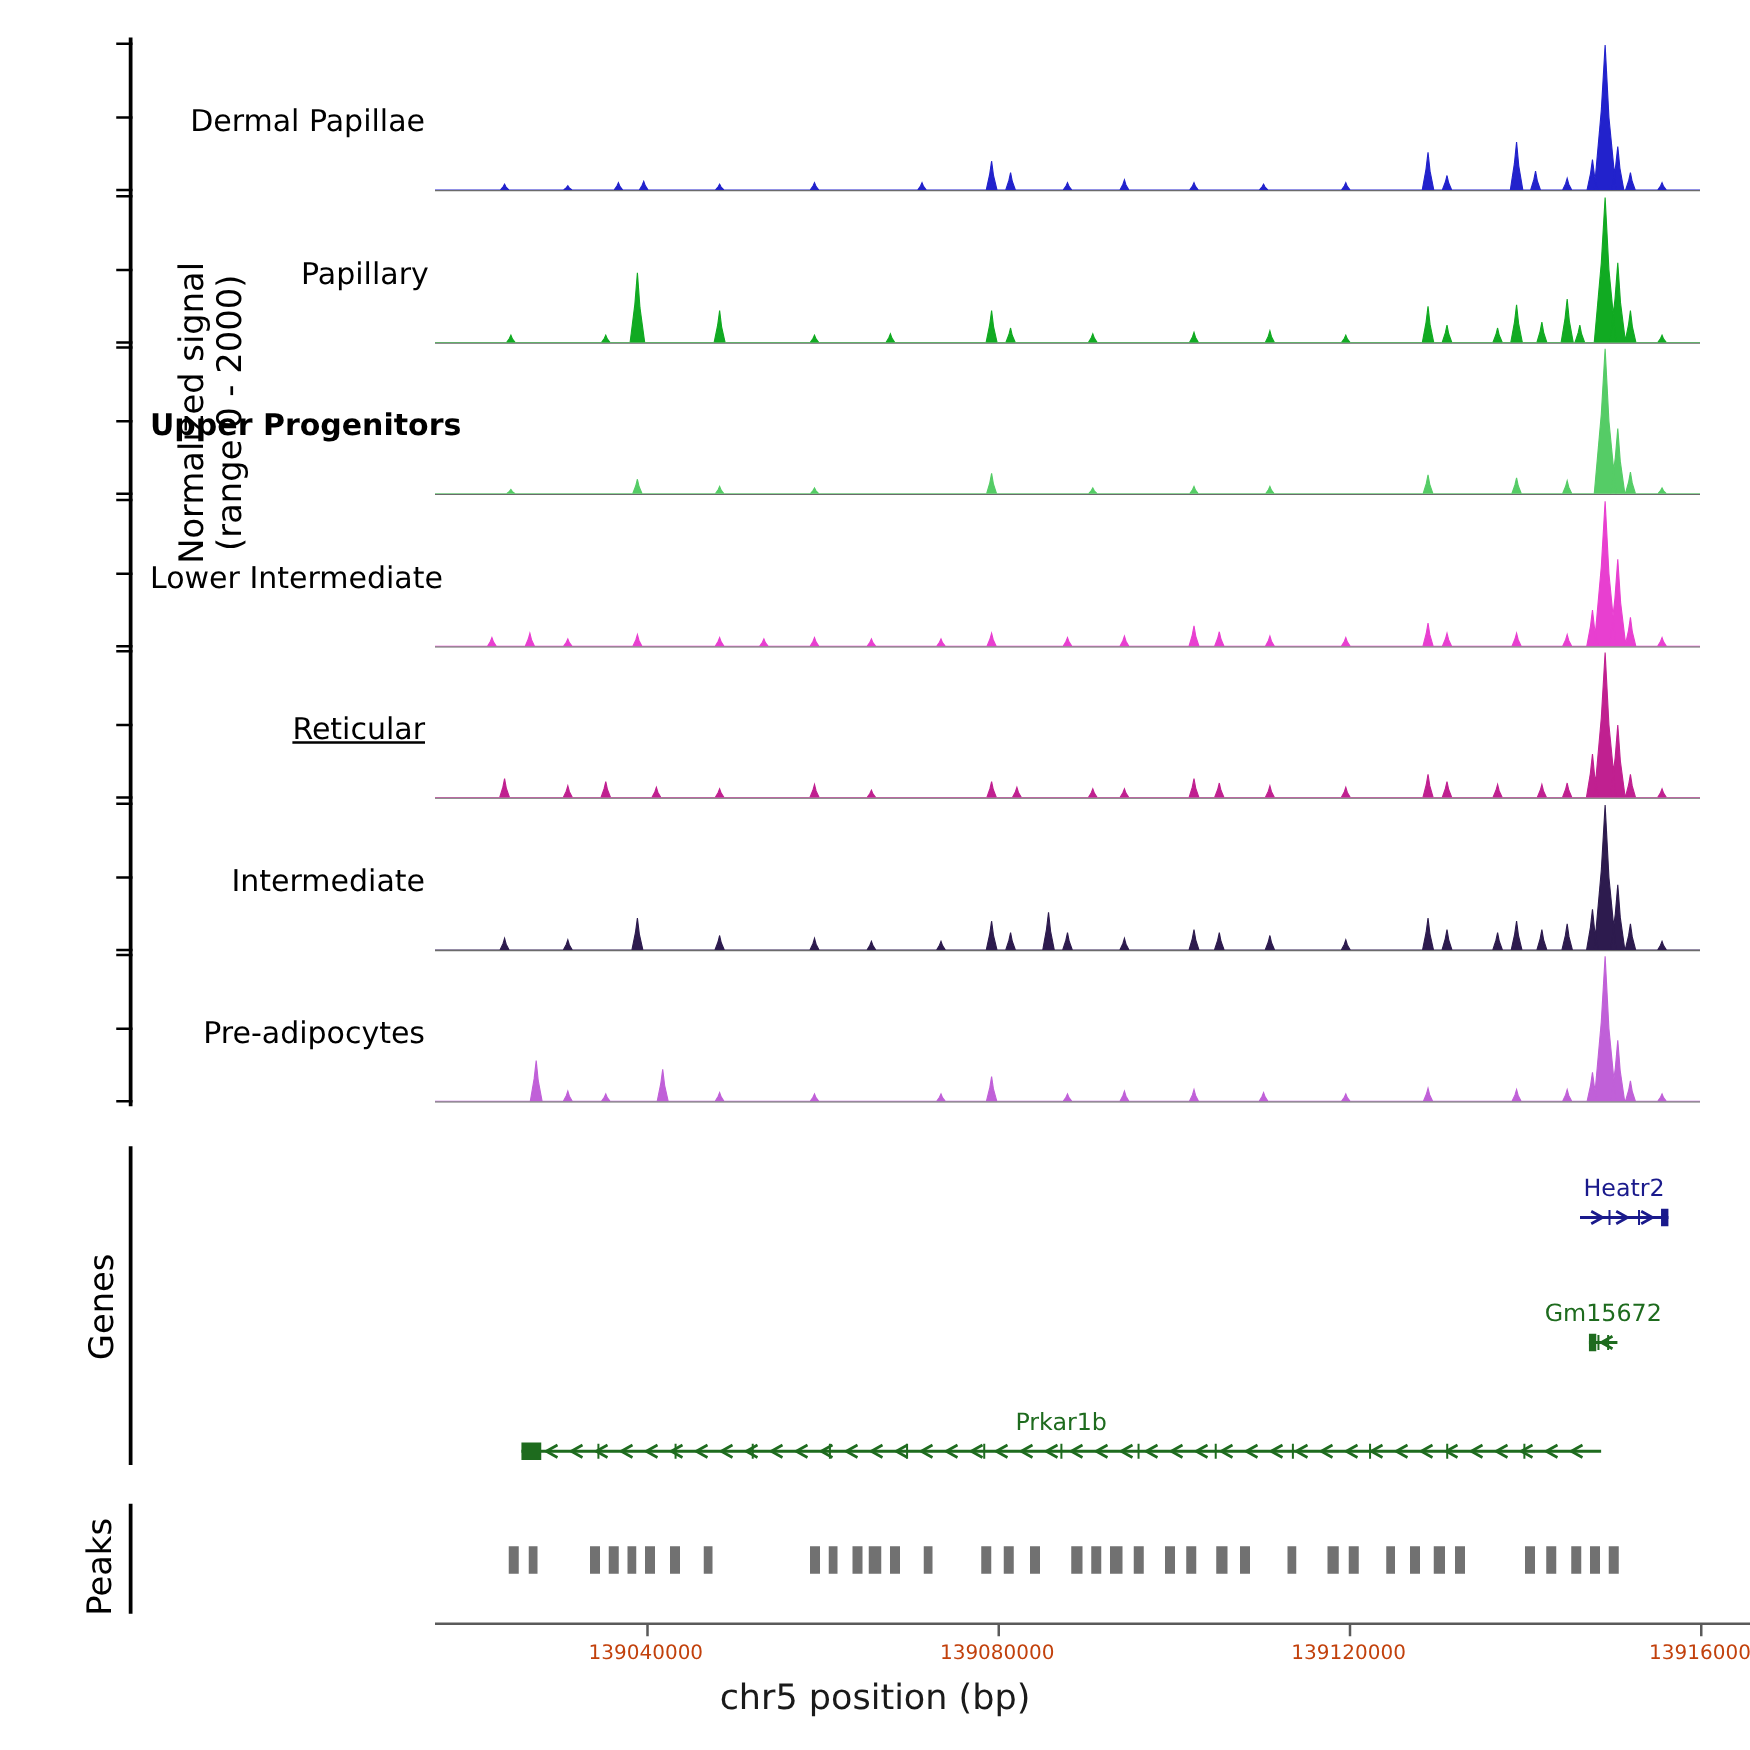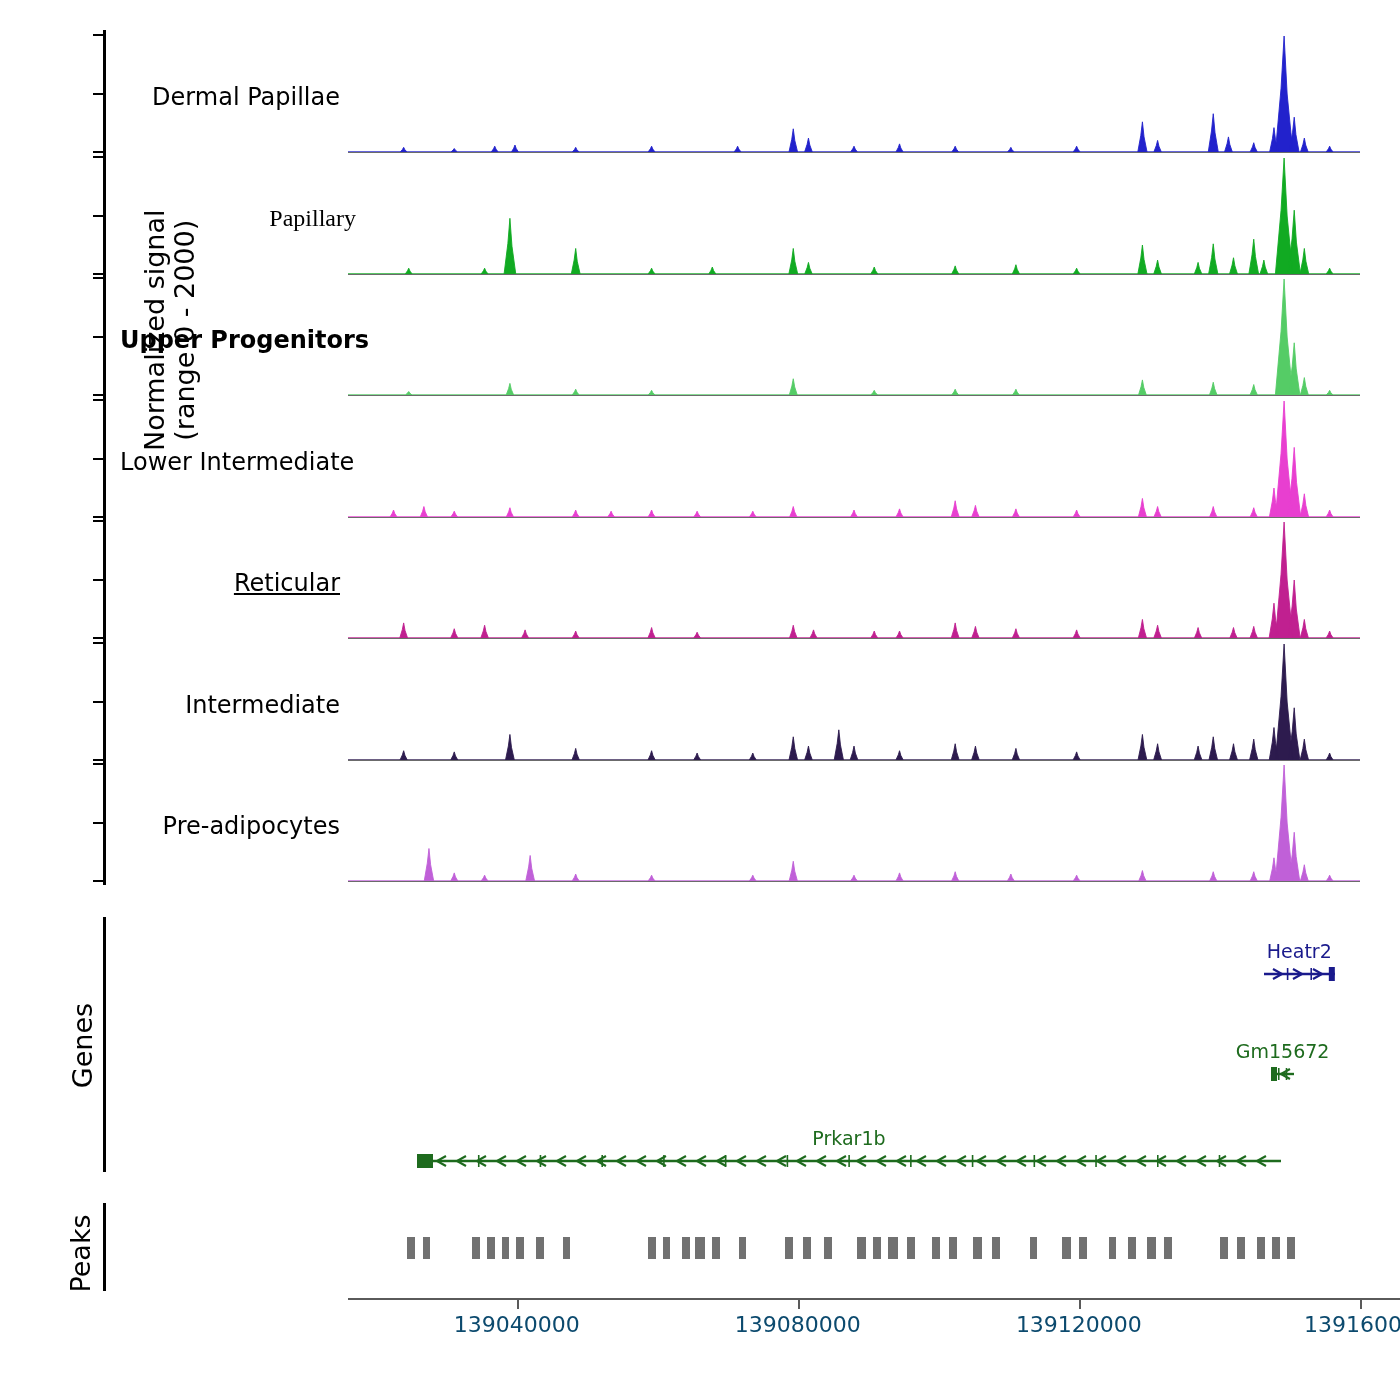--- a/index.html
+++ b/index.html
@@ -86,22 +86,22 @@
     background: #5a5a5a;
   }
   .xtick {
     position: absolute;
     width: 2px;
     height: 9px;
     background: #5a5a5a;
   }
   .xticklabel {
     position: absolute;
-    font-size: 22px;
-    color: #0c4a6e;
+    font-size: 16px;
+    color: #c2410c;
     white-space: nowrap;
     text-align: center;
   }
   .xaxis-title {
     position: absolute;
     left: 0;
     width: 1400px;
     text-align: center;
     font-size: 28px;
     color: #1a1a1a;
@@ -127,21 +127,21 @@
 
   <div id="tracks">
       <div class="track-label" style="top: 83px; left: 120px; width: 220px;">Dermal Papillae</div>
       <div class="baseline" style="top: 152px;"></div>
       <svg width="1012" height="118" viewBox="0 0 1012 118" preserveAspectRatio="none" style="position: absolute; left: 348px; top: 34px;">
         <path d="M 0 118 L 52.24 118 L 54.46 115.45 L 55.66 113.36 L 56.86 115.68 L 59.08 118 L 102.89 118 L 105.08 116.09 L 106.26 114.52 L 107.44 116.26 L 109.62 118 L 143.26 118 L 145.52 114.81 L 146.74 112.20 L 147.96 115.10 L 150.21 118 L 163.45 118 L 165.74 114.17 L 166.98 111.04 L 168.22 114.52 L 170.51 118 L 224.28 118 L 226.50 115.45 L 227.70 113.36 L 228.90 115.68 L 231.12 118 L 300.12 118 L 302.38 114.81 L 303.60 112.20 L 304.82 115.10 L 307.07 118 L 386.14 118 L 388.40 114.81 L 389.62 112.20 L 390.84 115.10 L 393.10 118 L 440.98 118 L 443.78 105.24 L 445.28 94.80 L 446.79 106.40 L 449.58 118 L 456.60 118 L 459.11 110.34 L 460.46 104.08 L 461.81 111.04 L 464.32 118 L 502.52 118 L 504.78 114.81 L 506.00 112.20 L 507.22 115.10 L 509.48 118 L 547.96 118 L 550.29 113.53 L 551.54 109.88 L 552.79 113.94 L 555.13 118 L 603.72 118 L 605.98 114.81 L 607.20 112.20 L 608.42 115.10 L 610.67 118 L 659.44 118 L 661.66 115.45 L 662.86 113.36 L 664.06 115.68 L 666.28 118 L 725.16 118 L 727.42 114.81 L 728.64 112.20 L 729.86 115.10 L 732.12 118 L 789.79 118 L 792.80 101.41 L 794.42 87.84 L 796.04 102.92 L 799.05 118 L 805.85 118 L 808.29 111.62 L 809.60 106.40 L 810.91 112.20 L 813.35 118 L 860.25 118 L 863.50 96.95 L 865.26 79.72 L 867.02 98.86 L 870.27 118 L 876.52 118 L 879.07 109.71 L 880.44 102.92 L 881.81 110.46 L 884.35 118 L 902.10 118 L 904.47 112.90 L 905.74 108.72 L 907.01 113.36 L 909.38 118 L 921.63 118 L 924.46 104.60 L 925.98 93.64 L 927.50 105.82 L 930.34 118 L 927.40 118 L 933.06 54.20 L 936.10 2.00 L 939.14 60.00 L 944.80 118 L 941.37 118 L 944.52 98.86 L 946.22 83.20 L 947.92 100.60 L 951.07 118 L 952.48 118 L 954.99 110.34 L 956.34 104.08 L 957.69 111.04 L 960.20 118 L 978.16 118 L 980.42 114.81 L 981.64 112.20 L 982.86 115.10 L 985.12 118 L 1012 118 Z" fill="#2222cc" stroke="#2222cc" stroke-width="0.9"></path>
       </svg>
       <div class="tick" style="left: 93px; top: 34px;"></div>
       <div class="tick" style="left: 93px; top: 93px;"></div>
       <div class="tick" style="left: 93px; top: 151px;"></div>
-      <div class="track-label" style="top: 204.5px; left: 136px; width: 220px; font-family: Liberation Serif, serif;">Papillary</div>
+      <div class="track-label" style="top: 204.5px; left: 123px; width: 220px;">Papillary</div>
       <div class="baseline" style="top: 273.5px;"></div>
       <svg width="1012" height="118" viewBox="0 0 1012 118" preserveAspectRatio="none" style="position: absolute; left: 348px; top: 155.5px;">
         <path d="M 0 118 L 57.24 118 L 59.50 114.81 L 60.72 112.20 L 61.94 115.10 L 64.19 118 L 133.15 118 L 135.40 114.81 L 136.62 112.20 L 137.84 115.10 L 140.09 118 L 156.08 118 L 159.88 87.38 L 161.92 62.32 L 163.96 90.16 L 167.76 118 L 223.29 118 L 226.16 103.96 L 227.70 92.48 L 229.24 105.24 L 232.11 118 L 300.12 118 L 302.38 114.81 L 303.60 112.20 L 304.82 115.10 L 307.07 118 L 360.79 118 L 363.08 114.17 L 364.32 111.04 L 365.56 114.52 L 367.85 118 L 440.87 118 L 443.74 103.96 L 445.28 92.48 L 446.82 105.24 L 449.69 118 L 456.71 118 L 459.15 111.62 L 460.46 106.40 L 461.77 112.20 L 464.21 118 L 522.71 118 L 525.00 114.17 L 526.24 111.04 L 527.48 114.52 L 529.77 118 L 603.61 118 L 605.95 113.53 L 607.20 109.88 L 608.45 113.94 L 610.78 118 L 664.28 118 L 666.65 112.90 L 667.92 108.72 L 669.19 113.36 L 671.56 118 L 725.16 118 L 727.42 114.81 L 728.64 112.20 L 729.86 115.10 L 732.12 118 L 789.85 118 L 792.82 102.05 L 794.42 89.00 L 796.02 103.50 L 799.00 118 L 805.74 118 L 808.25 110.34 L 809.60 104.08 L 810.95 111.04 L 813.46 118 L 846.33 118 L 848.77 111.62 L 850.08 106.40 L 851.39 112.20 L 853.83 118 L 860.63 118 L 863.64 101.41 L 865.26 87.84 L 866.88 102.92 L 869.89 118 L 881.53 118 L 884.11 109.07 L 885.50 101.76 L 886.89 109.88 L 889.47 118 L 900.89 118 L 904.04 98.86 L 905.74 83.20 L 907.44 100.60 L 910.59 118 L 912.00 118 L 914.51 110.34 L 915.86 104.08 L 917.21 111.04 L 919.72 118 L 927.40 118 L 933.06 54.20 L 936.10 2.00 L 939.14 60.00 L 944.80 118 L 940.00 118 L 944.04 82.91 L 946.22 54.20 L 948.40 86.10 L 952.45 118 L 951.93 118 L 954.80 103.96 L 956.34 92.48 L 957.88 105.24 L 960.75 118 L 978.16 118 L 980.42 114.81 L 981.64 112.20 L 982.86 115.10 L 985.12 118 L 1012 118 Z" fill="#11aa22" stroke="#11aa22" stroke-width="0.9"></path>
       </svg>
       <div class="tick" style="left: 93px; top: 155.5px;"></div>
       <div class="tick" style="left: 93px; top: 214.5px;"></div>
       <div class="tick" style="left: 93px; top: 272.5px;"></div>
       <div class="track-label" style="top: 326px; left: 120px; width: 220px; font-weight: bold;">Upper Progenitors</div>
       <div class="baseline" style="top: 395px;"></div>
       <svg width="1012" height="118" viewBox="0 0 1012 118" preserveAspectRatio="none" style="position: absolute; left: 348px; top: 277px;">
@@ -313,14 +313,15 @@
   <div id="xticks">
       <div class="xtick" style="left: 516.667px; top: 1300px;"></div>
       <div class="xticklabel" style="left: 406.667px; top: 1312px; width: 220px;">139040000</div>
       <div class="xtick" style="left: 797.778px; top: 1300px;"></div>
       <div class="xticklabel" style="left: 687.778px; top: 1312px; width: 220px;">139080000</div>
       <div class="xtick" style="left: 1078.89px; top: 1300px;"></div>
       <div class="xticklabel" style="left: 968.889px; top: 1312px; width: 220px;">139120000</div>
       <div class="xtick" style="left: 1360px; top: 1300px;"></div>
       <div class="xticklabel" style="left: 1250px; top: 1312px; width: 220px;">13916000</div>
     </div>
+  <div class="xaxis-title" style="top:1341px;">chr5 position (bp)</div>
 
 </div>
 
 </body></html>

